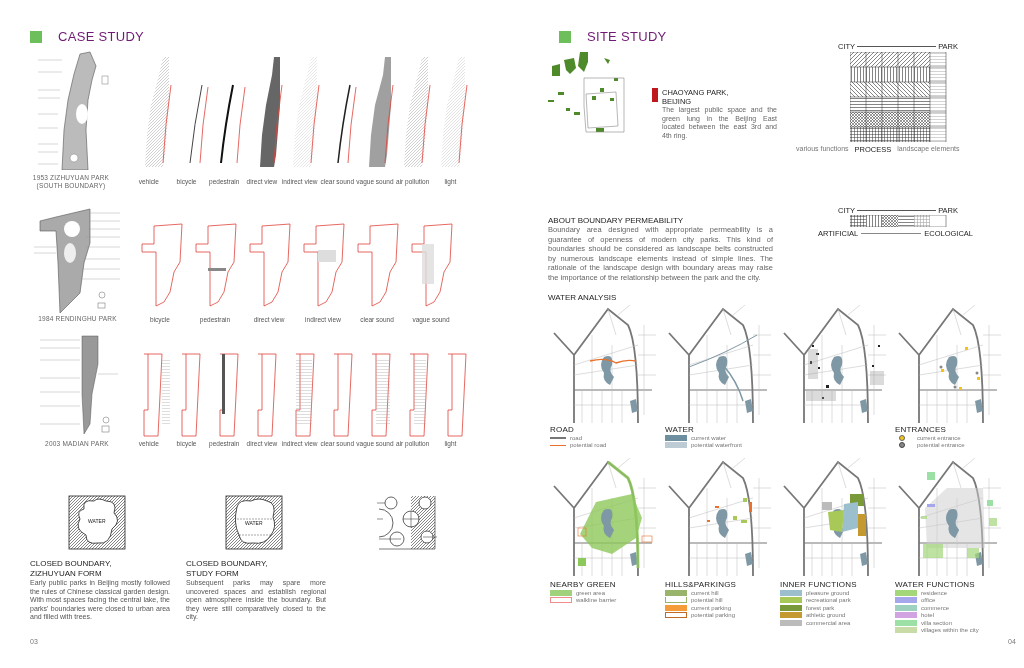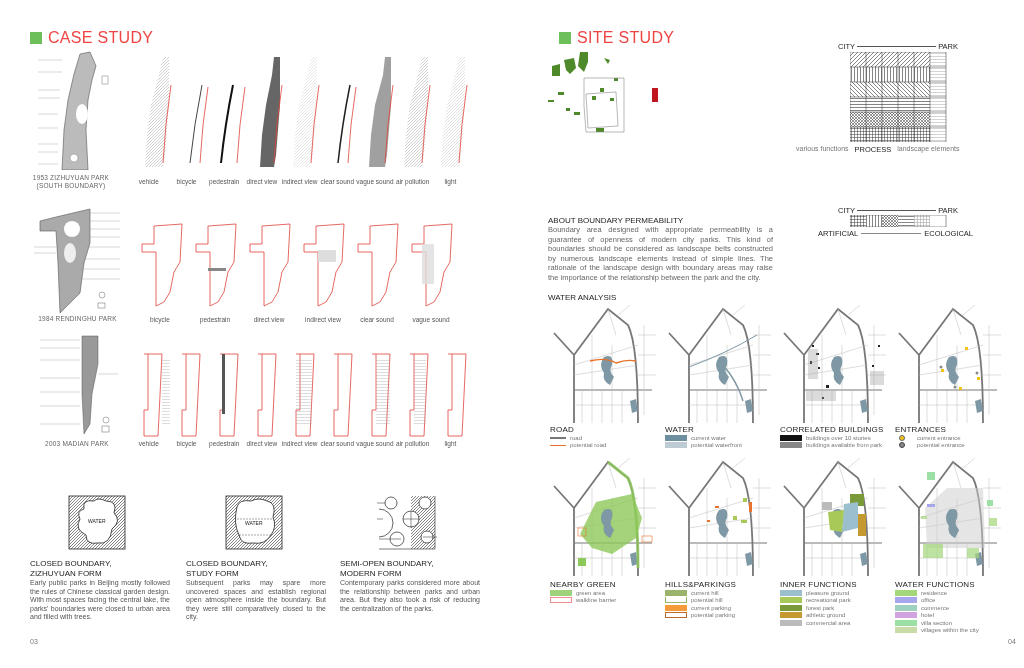--- a/index.html
+++ b/index.html
@@ -1,21 +1,21 @@
 <!DOCTYPE html>
 <html><head>
 <meta charset="utf-8">
 <style>
   * { box-sizing: border-box; margin: 0; padding: 0; }
   html, body { width: 1024px; height: 668px; background: #ffffff; overflow: hidden; }
   body { font-family: "Liberation Sans", sans-serif; color: #222; position: relative; }
   .page { position: absolute; top: 0; height: 668px; }
   .page-left { left: 0; width: 512px; }
   .page-right { left: 512px; width: 512px; }
-  .sec-title { position: absolute; display: flex; align-items: center; gap: 6px; font-size: 16px; letter-spacing: 0.3px; color: #ef4444; }
+  .sec-title { position: absolute; display: flex; align-items: center; gap: 16px; font-size: 13px; letter-spacing: 0.3px; color: #701a75; }
   .sec-box { width: 12px; height: 12px; background: #6cbf5a; display: inline-block; }
   .abs { position: absolute; }
   .label { font-size: 6.5px; color: #555; text-align: center; white-space: nowrap; }
   .park-label { font-size: 6.5px; color: #666; text-align: center; line-height: 8px; letter-spacing: 0.2px; }
   .form-title { font-size: 8px; color: #222; line-height: 10px; }
   .form-body { font-size: 7px; color: #555; line-height: 8.6px; text-align: justify; }
   .pg-num { font-size: 7px; color: #777; }
   .h-small { font-size: 8px; color: #222; }
   .body-text { font-size: 7.5px; color: #666; line-height: 9.5px; text-align: justify; }
   .legend-title { font-size: 8px; color: #222; letter-spacing: 0.2px; }
@@ -266,25 +266,20 @@
   <div class="abs" style="left:30px; top:559px; width:140px;">
     <div class="form-title">CLOSED BOUNDARY,</div>
     <div class="form-title">ZIZHUYUAN FORM</div>
     <div class="form-body">Early public parks in Beijing mostly followed the rules of Chinese classical garden design. With most spaces facing the central lake, the parks' boundaries were closed to urban area and filled with trees.</div>
   </div>
   <div class="abs" style="left:186px; top:559px; width:140px;">
     <div class="form-title">CLOSED BOUNDARY,</div>
     <div class="form-title">STUDY FORM</div>
     <div class="form-body">Subsequent parks may spare more uncovered spaces and establish regional open atmosphere inside the boundary. But they were still comparatively closed to the city.</div>
   </div>
-  <div class="abs" style="left:340px; top:559px; width:140px;">
-    <div class="form-title">SEMI-OPEN BOUNDARY,</div>
-    <div class="form-title">MODERN FORM</div>
-    <div class="form-body">Contemporary parks considered more about the relationship between parks and urban area. But they also took a risk of reducing the centralization of the parks.</div>
-  </div>
 
   <div class="abs pg-num" style="left:30px; top:638px;">03</div>
 </div>
 
 <div class="page page-right">
 
   <div class="sec-title" style="left:47px; top:29px;">
     <span class="sec-box"></span>
     <span>SITE STUDY</span>
   </div>
@@ -304,20 +299,25 @@
           <rect x="70" y="30" width="4" height="3"></rect>
         <rect x="52" y="80" width="8" height="4"></rect>
           <rect x="48" y="48" width="4" height="4"></rect>
         <rect x="56" y="40" width="4" height="4"></rect>
       </g>
       <path d="M40 30 L80 30 L80 84 L42 84 L40 58 Z" fill="none" stroke="#888" stroke-width="0.6"></path>
       <path d="M42 46 L72 44 L74 78 L44 80 Z" fill="none" stroke="#888" stroke-width="0.6"></path>
     </svg>
   </div>
   <div class="abs" style="left:140px; top:88px; width:6px; height:14px; background:#c0161e;"></div>
+  <div class="abs" style="left:150px; top:88px; width:115px;">
+    <div class="h-small" style="font-size:7.5px; line-height:9px;">CHAOYANG PARK,</div>
+    <div class="h-small" style="font-size:7.5px; line-height:9px;">BEIJING</div>
+    <div class="body-text" style="font-size:7px; line-height:8.6px;">The largest public space and the green lung in the Beijing East located between the east 3rd and 4th ring.</div>
+  </div>
 
   <div class="abs" style="left:36px; top:168px; width:225px;margin-top:48px;">
     <div class="h-small">ABOUT BOUNDARY PERMEABILITY</div>
     <div class="body-text">Boundary area designed with appropriate permeability is a guarantee of openness of modern city parks. This kind of boundaries should be considered as landscape belts constructed by numerous landscape elements instead of simple lines. The rationale of the landscape design with boundary areas may raise the importance of the relationship between the park and the city.</div>
   </div>
 
   <div class="abs" style="left:318px; top:42px; width:160px;">
     <div style="display:flex; justify-content:space-between; width:120px; margin-left:8px; font-size:7.5px; color:#222;">
       <span>CITY</span>
       <span style="flex:1; border-bottom:0.7px solid #555; margin:0 2px 4px;"></span>
@@ -480,31 +480,20 @@
     <div class="legend-title">WATER</div>
     <div class="legend-item">
         <span class="swatch" style="background:#6d8fa0;"></span>
         <span>current water</span>
       </div>
     <div class="legend-item">
         <span class="swatch" style="background:#bdccd4;"></span>
         <span>potential waterfront</span>
       </div>
   </div>
-  <div class="abs" style="left:268px; top:425px; width:115px;">
-    <div class="legend-title">CORRELATED BUILDINGS</div>
-    <div class="legend-item">
-        <span class="swatch" style="background:#111;"></span>
-        <span>buildings over 10 stories</span>
-      </div>
-    <div class="legend-item">
-        <span class="swatch" style="background:#888;"></span>
-        <span>buildings available from park</span>
-      </div>
-  </div>
   <div class="abs" style="left:383px; top:425px; width:110px;">
     <div class="legend-title">ENTRANCES</div>
     <div class="legend-item">
         <span class="dot" style="background:#f2c31b; border:0.6px solid #666;"></span>
         <span>current entrance</span>
       </div>
     <div class="legend-item">
         <span class="dot" style="background:#888; border:0.6px solid #444;"></span>
         <span>potential entrance</span>
       </div>

